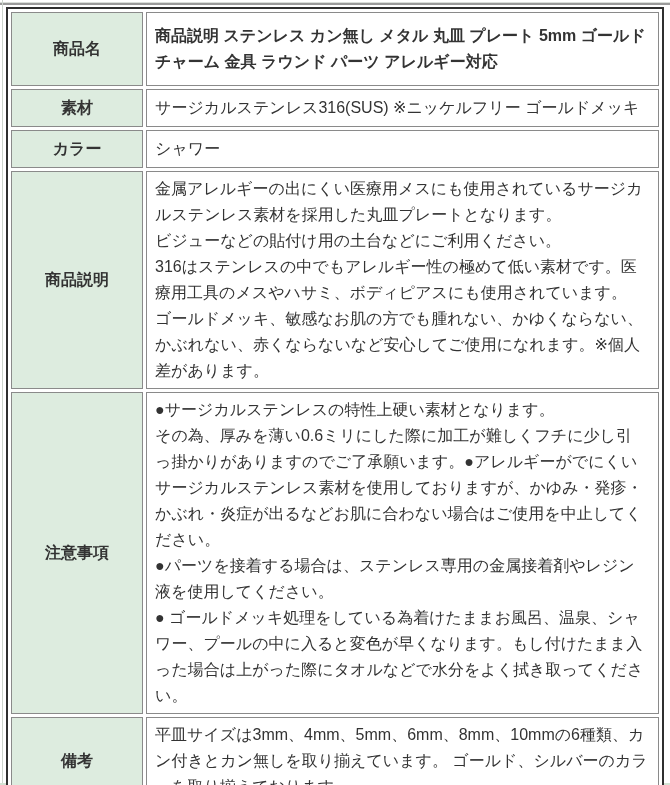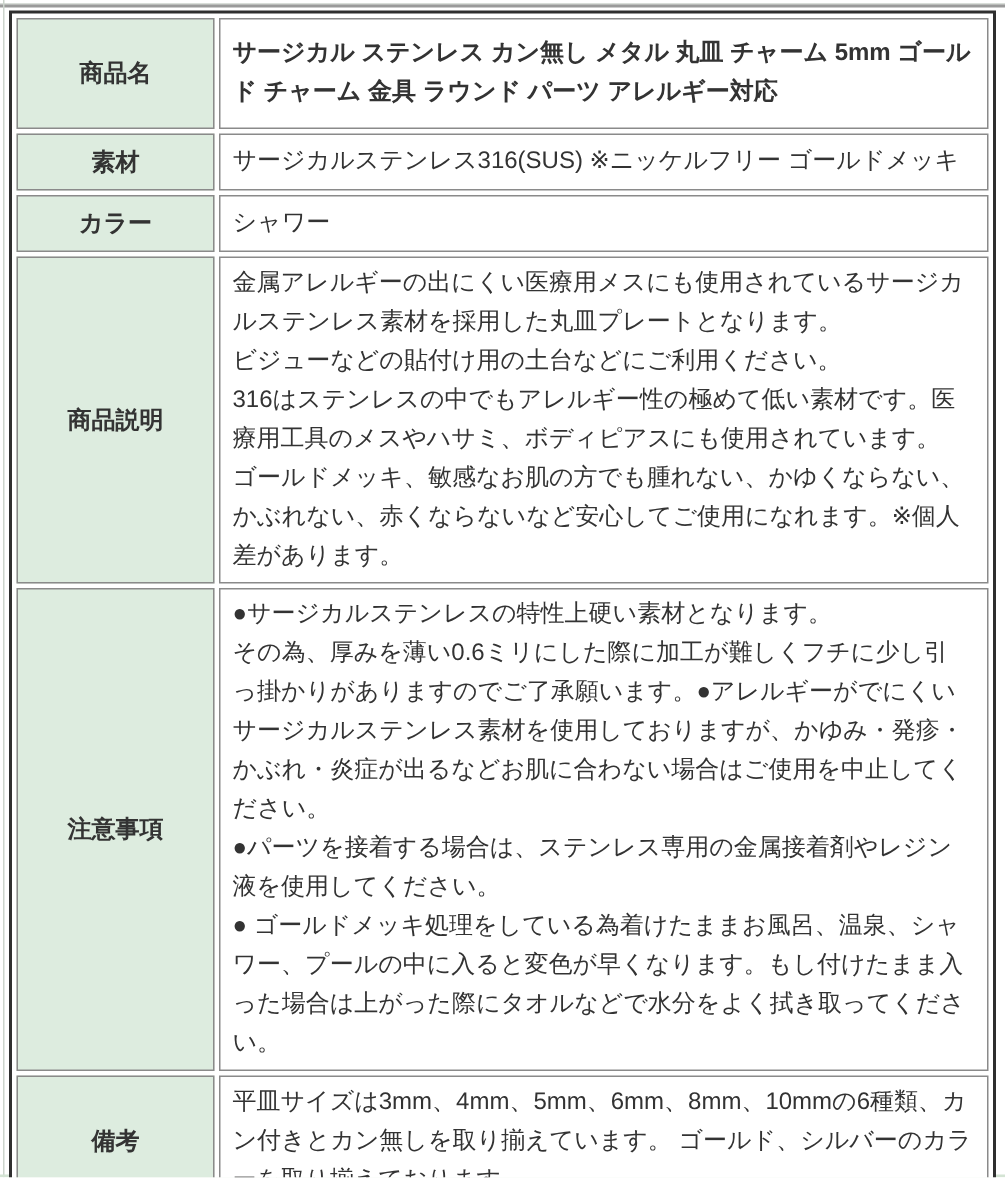--- a/index.html
+++ b/index.html
@@ -83,21 +83,21 @@
 
 <div class="page">
   <div class="top-line"></div>
   <div class="left-line"></div>
   <div class="bottom-line"></div>
 
   <table class="spec-table">
     <tbody>
       <tr class="row-product-name">
         <th class="label-cell">商品名</th>
-        <td class="value-cell">サージカル ステンレス カン無し メタル 丸皿 チャーム 5mm ゴールド チャーム 金具 ラウンド パーツ アレルギー対応</td>
+        <td class="value-cell">商品説明 ステンレス カン無し メタル 丸皿 プレート 5mm ゴールド チャーム 金具 ラウンド パーツ アレルギー対応</td>
       </tr>
       <tr class="row-short">
         <th class="label-cell">素材</th>
         <td class="value-cell">サージカルステンレス316(SUS) ※ニッケルフリー ゴールドメッキ</td>
       </tr>
       <tr class="row-short">
         <th class="label-cell">カラー</th>
         <td class="value-cell">シャワー</td>
       </tr>
       <tr>

